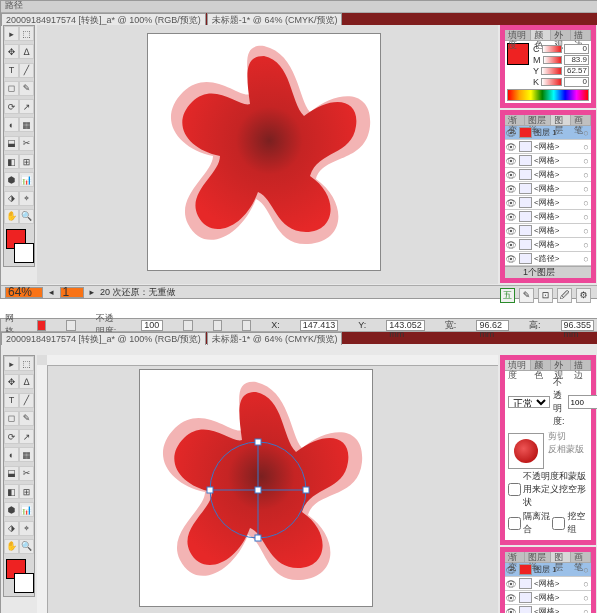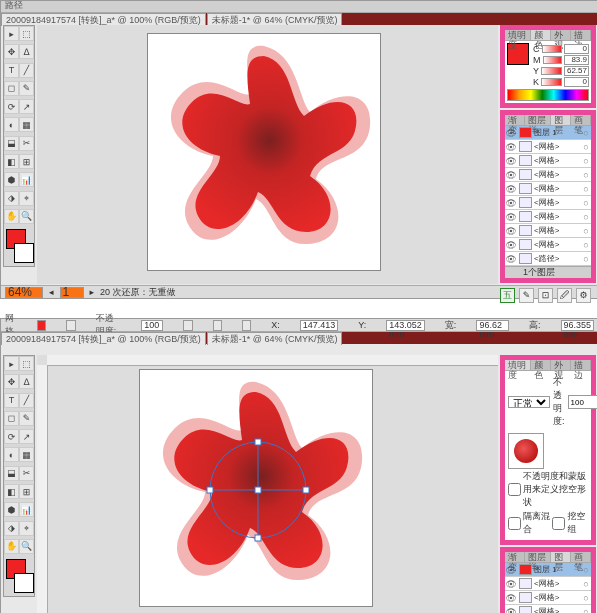--- a/index.html
+++ b/index.html
@@ -329,20 +329,24 @@
         <div class="row">
           <select><option>正常</option></select>
           <span>不透明度:</span>
           <input type="text" value="100" style="">
           <span>%</span>
         </div>
         <div style="display:flex;gap:4px">
           <div class="thumb">
                 <div class="redball"></div>
               </div>
+          <div style="flex:1;color:#888">
+            <div>剪切</div>
+            <div>反相蒙版</div>
+          </div>
         </div>
         <div class="cb">
               <input type="checkbox" style="">
               <span>不透明度和蒙版用来定义挖空形状</span>
             </div>
         <div class="cb">
               <input type="checkbox" style="">
               <span>隔离混合</span>
         <input type="checkbox" style="">
               <span>挖空组</span>

